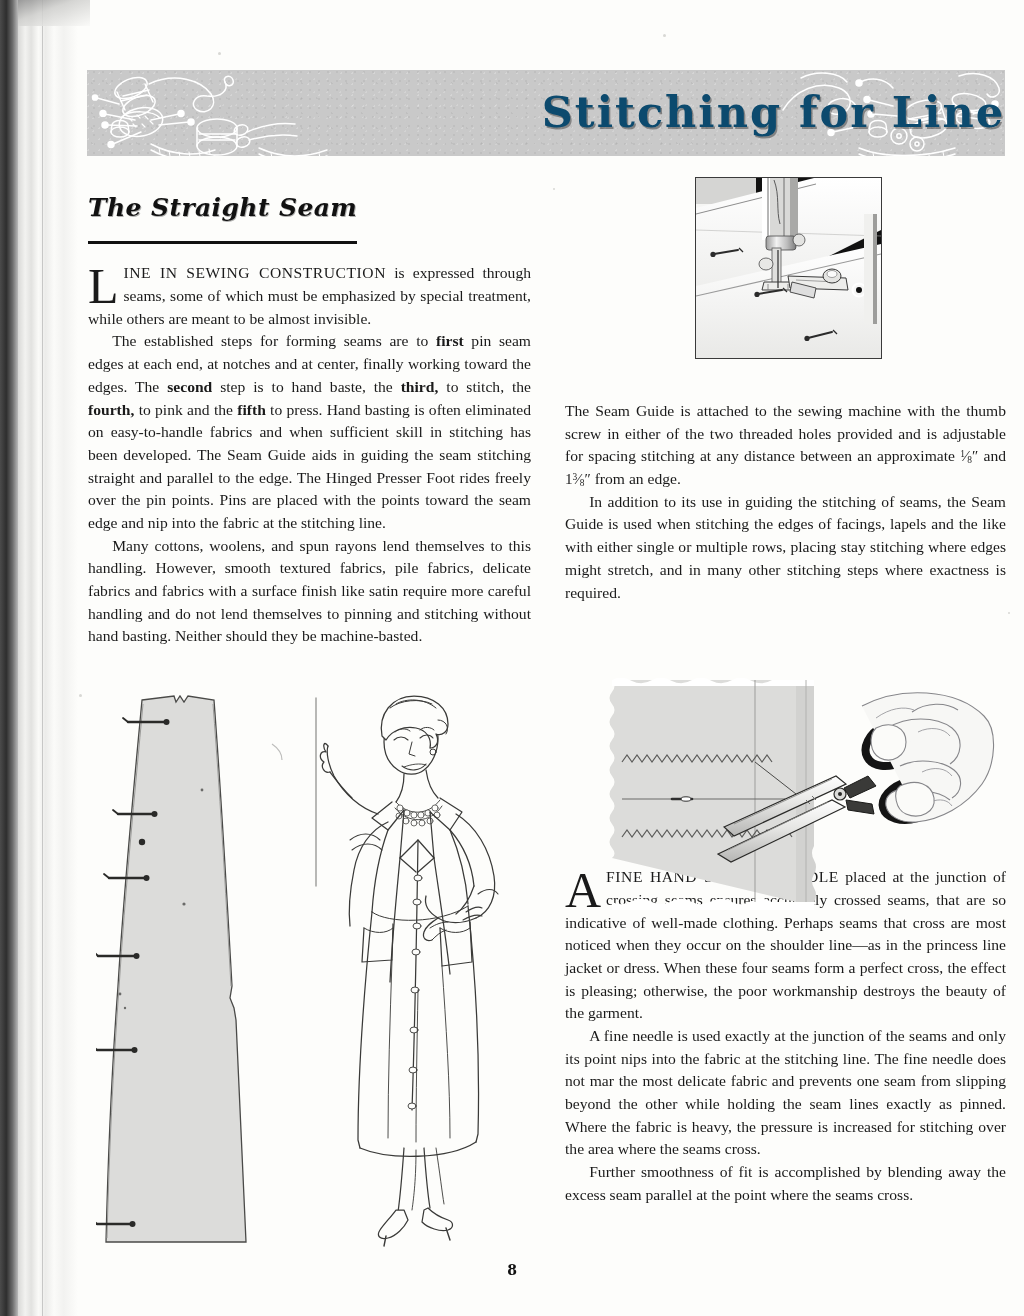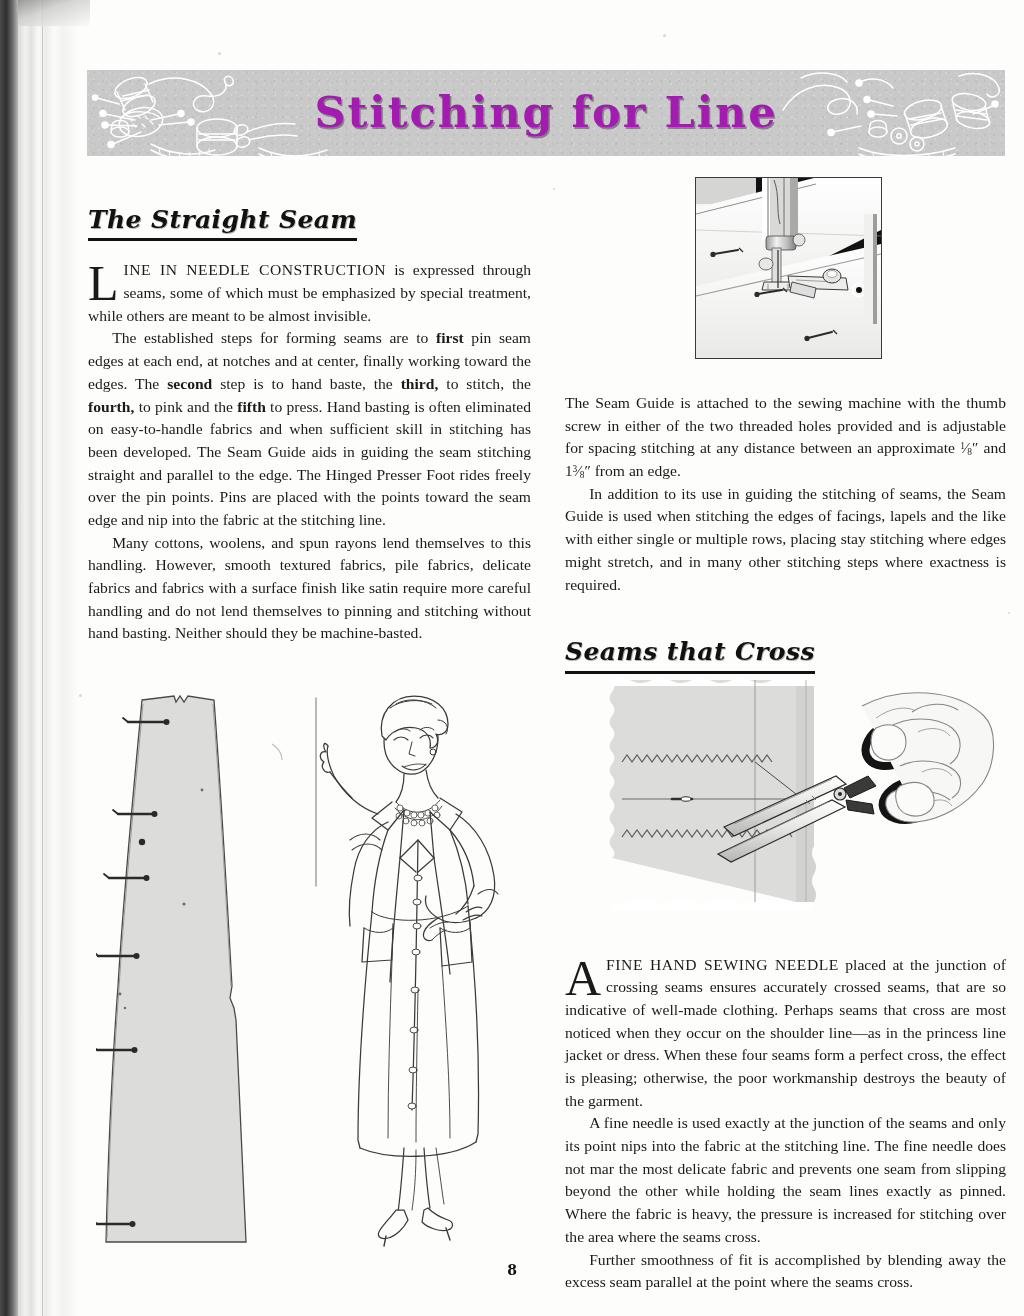--- a/index.html
+++ b/index.html
@@ -72,56 +72,56 @@
       radial-gradient(circle at 12% 30%, rgba(255,255,255,.22) 0 1px, transparent 1px),
       radial-gradient(circle at 48% 72%, rgba(255,255,255,.18) 0 1px, transparent 1px),
       radial-gradient(circle at 77% 22%, rgba(0,0,0,.05) 0 1px, transparent 1px),
       radial-gradient(circle at 31% 88%, rgba(0,0,0,.05) 0 1px, transparent 1px);
     background-size: 11px 11px, 13px 13px, 9px 9px, 15px 15px;
   }
   #banner-title {
     position: absolute;
     left: 0; right: 0; top: 50%;
     transform: translateY(-52%);
-    text-align: center;
+    text-align: right;
     font-family: "DejaVu Serif", "Liberation Serif", serif;
     font-weight: 700;
     font-size: 43px;
     letter-spacing: 2.0px;
-    color: #a21caf;
+    color: #0c4a6e;
     text-shadow: 1.5px 1.5px 0 rgba(0,0,0,.35);
     z-index: 3;
     white-space: nowrap;
   }
   .banner-art { position: absolute; top: 0; height: 86px; z-index: 2; }
   .banner-art.left  { left: 2px;  width: 250px; }
   .banner-art.right { right: 2px; width: 230px; }
 
   
   .col {
     position: absolute;
     font-size: 15.6px;
     line-height: 1.455;
     text-align: justify;
     text-justify: inter-word;
     hyphens: manual;
   }
   #col-left  { left: 88px;  top: 190px; width: 443px; }
-  #col-right { left: 565px; top: 168px; width: 441px; }
+  #col-right { left: 565px; top: 176px; width: 441px; }
 
   .sec-head {
     font-family: "DejaVu Serif", "Liberation Serif", serif;
     font-style: italic;
     font-weight: 700;
     font-size: 25px;
     letter-spacing: .4px;
     color: #111;
-    margin: 12px 0 4px 0;
+    margin: 0 0 4px 0;
     display: inline-block;
-    padding-bottom: 0;
+    padding-bottom: 15px;
     border-bottom: 3.5px solid #111;
     text-shadow: .8px .8px 0 rgba(0,0,0,.3);
   }
   .head-wrap { margin-bottom: 14px; }
 
   p { margin: 0; text-indent: 1.55em; }
   p.first { text-indent: 0; }
 
   .dropcap-para { position: relative; min-height: 52px; }
   .dropcap {
@@ -336,42 +336,39 @@
     <div id="banner-title">Stitching for Line</div>
   </div>
 
   <div id="col-left" class="col">
 
     <div class="head-wrap">
       <div class="sec-head">The Straight Seam</div>
     </div>
 
     <p class="first dropcap-para">
-      <span class="dropcap">L</span><span class="smallcaps">INE IN NEEDLE CONSTRUCTION</span><span> is expressed through seams, some of which must be emphasized by special treatment, while others are meant to be almost invisible.</span>
+      <span class="dropcap">L</span><span class="smallcaps">INE IN SEWING CONSTRUCTION</span><span> is expressed through seams, some of which must be emphasized by special treatment, while others are meant to be almost invisible.</span>
     </p>
 
     <p>
       <span>The established steps for forming seams are to </span><b>first</b><span> pin seam edges at each end, at notches and at center, finally working toward the edges. The </span><b>second</b><span> step is to hand baste, the </span><b>third,</b><span> to stitch, the </span><b>fourth,</b><span> to pink and the </span><b>fifth</b><span> to press. Hand basting is often eliminated on easy-to-handle fabrics and when sufficient skill in stitching has been developed. The Seam Guide aids in guiding the seam stitching straight and parallel to the edge. The Hinged Presser Foot rides freely over the pin points. Pins are placed with the points toward the seam edge and nip into the fabric at the stitching line.</span>
     </p>
 
     <p>Many cottons, woolens, and spun rayons lend themselves to this handling. However, smooth textured fabrics, pile fabrics, delicate fabrics and fabrics with a surface finish like satin require more careful handling and do not lend themselves to pinning and stitching without hand basting. Neither should they be machine-basted.</p>
   </div>
 
   <div id="col-right" class="col">
     <div style="height:224px;"></div>
 
     <p class="first">
       <span>The Seam Guide is attached to the sewing machine with the thumb screw in either of the two threaded holes provided and is adjustable for spacing stitching at any distance between an approximate </span><span class="frac"><sup>1</sup><span class="fslash">⁄</span><sub>8</sub>″</span><span> and </span><span class="frac"><span>1</span><sup>3</sup><span class="fslash">⁄</span><sub>8</sub>″</span><span> from an edge.</span>
     </p>
 
     <p>In addition to its use in guiding the stitching of seams, the Seam Guide is used when stitching the edges of facings, lapels and the like with either single or multiple rows, placing stay stitching where edges might stretch, and in many other stitching steps where exactness is required.</p>
 
-    <div class="head-wrap" style="margin-top:26px;">
-      <div class="sec-head">Seams that Cross</div>
-    </div>
 
     <div style="height:262px;"></div>
 
     <p class="first dropcap-para">
       <span class="dropcap">A</span><span class="smallcaps">FINE HAND SEWING NEEDLE</span><span> placed at the junction of crossing seams ensures accurately crossed seams, that are so indicative of well-made clothing. Perhaps seams that cross are most noticed when they occur on the shoulder line—as in the princess line jacket or dress. When these four seams form a perfect cross, the effect is pleasing; otherwise, the poor workmanship destroys the beauty of the garment.</span>
     </p>
 
     <p>A fine needle is used exactly at the junction of the seams and only its point nips into the fabric at the stitching line. The fine needle does not mar the most delicate fabric and prevents one seam from slipping beyond the other while holding the seam lines exactly as pinned. Where the fabric is heavy, the pressure is increased for stitching over the area where the seams cross.</p>
 
     <p>Further smoothness of fit is accomplished by blending away the excess seam parallel at the point where the seams cross.</p>

